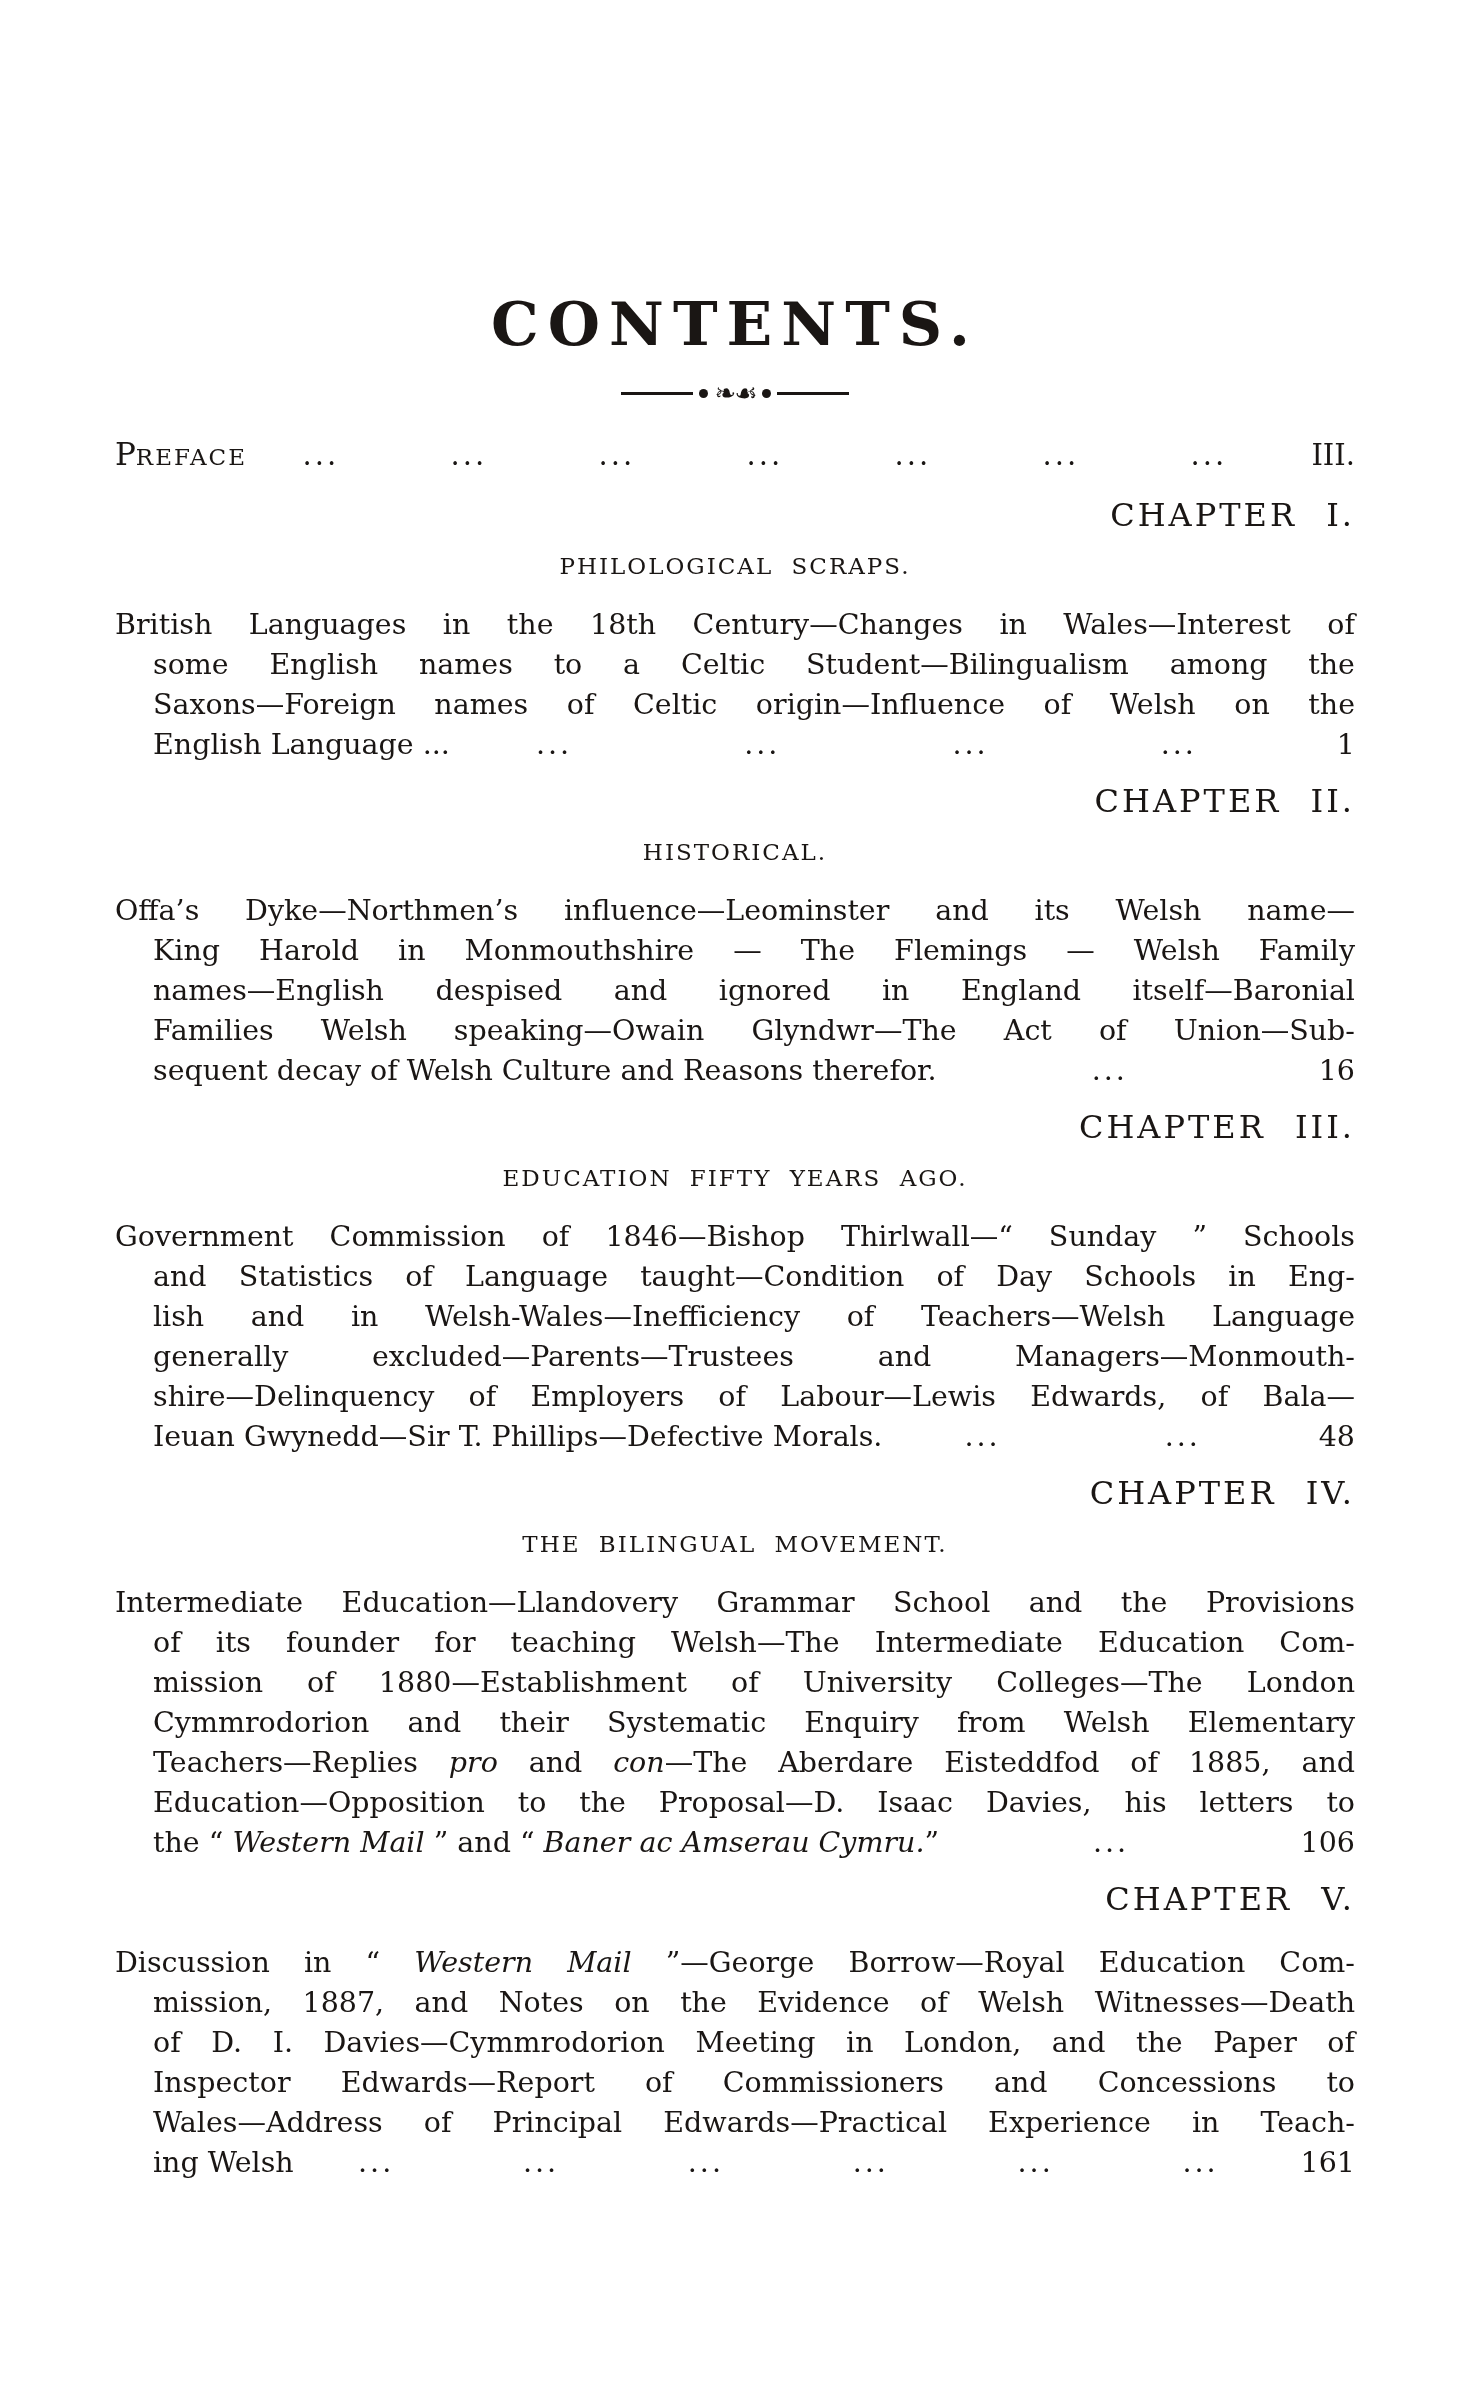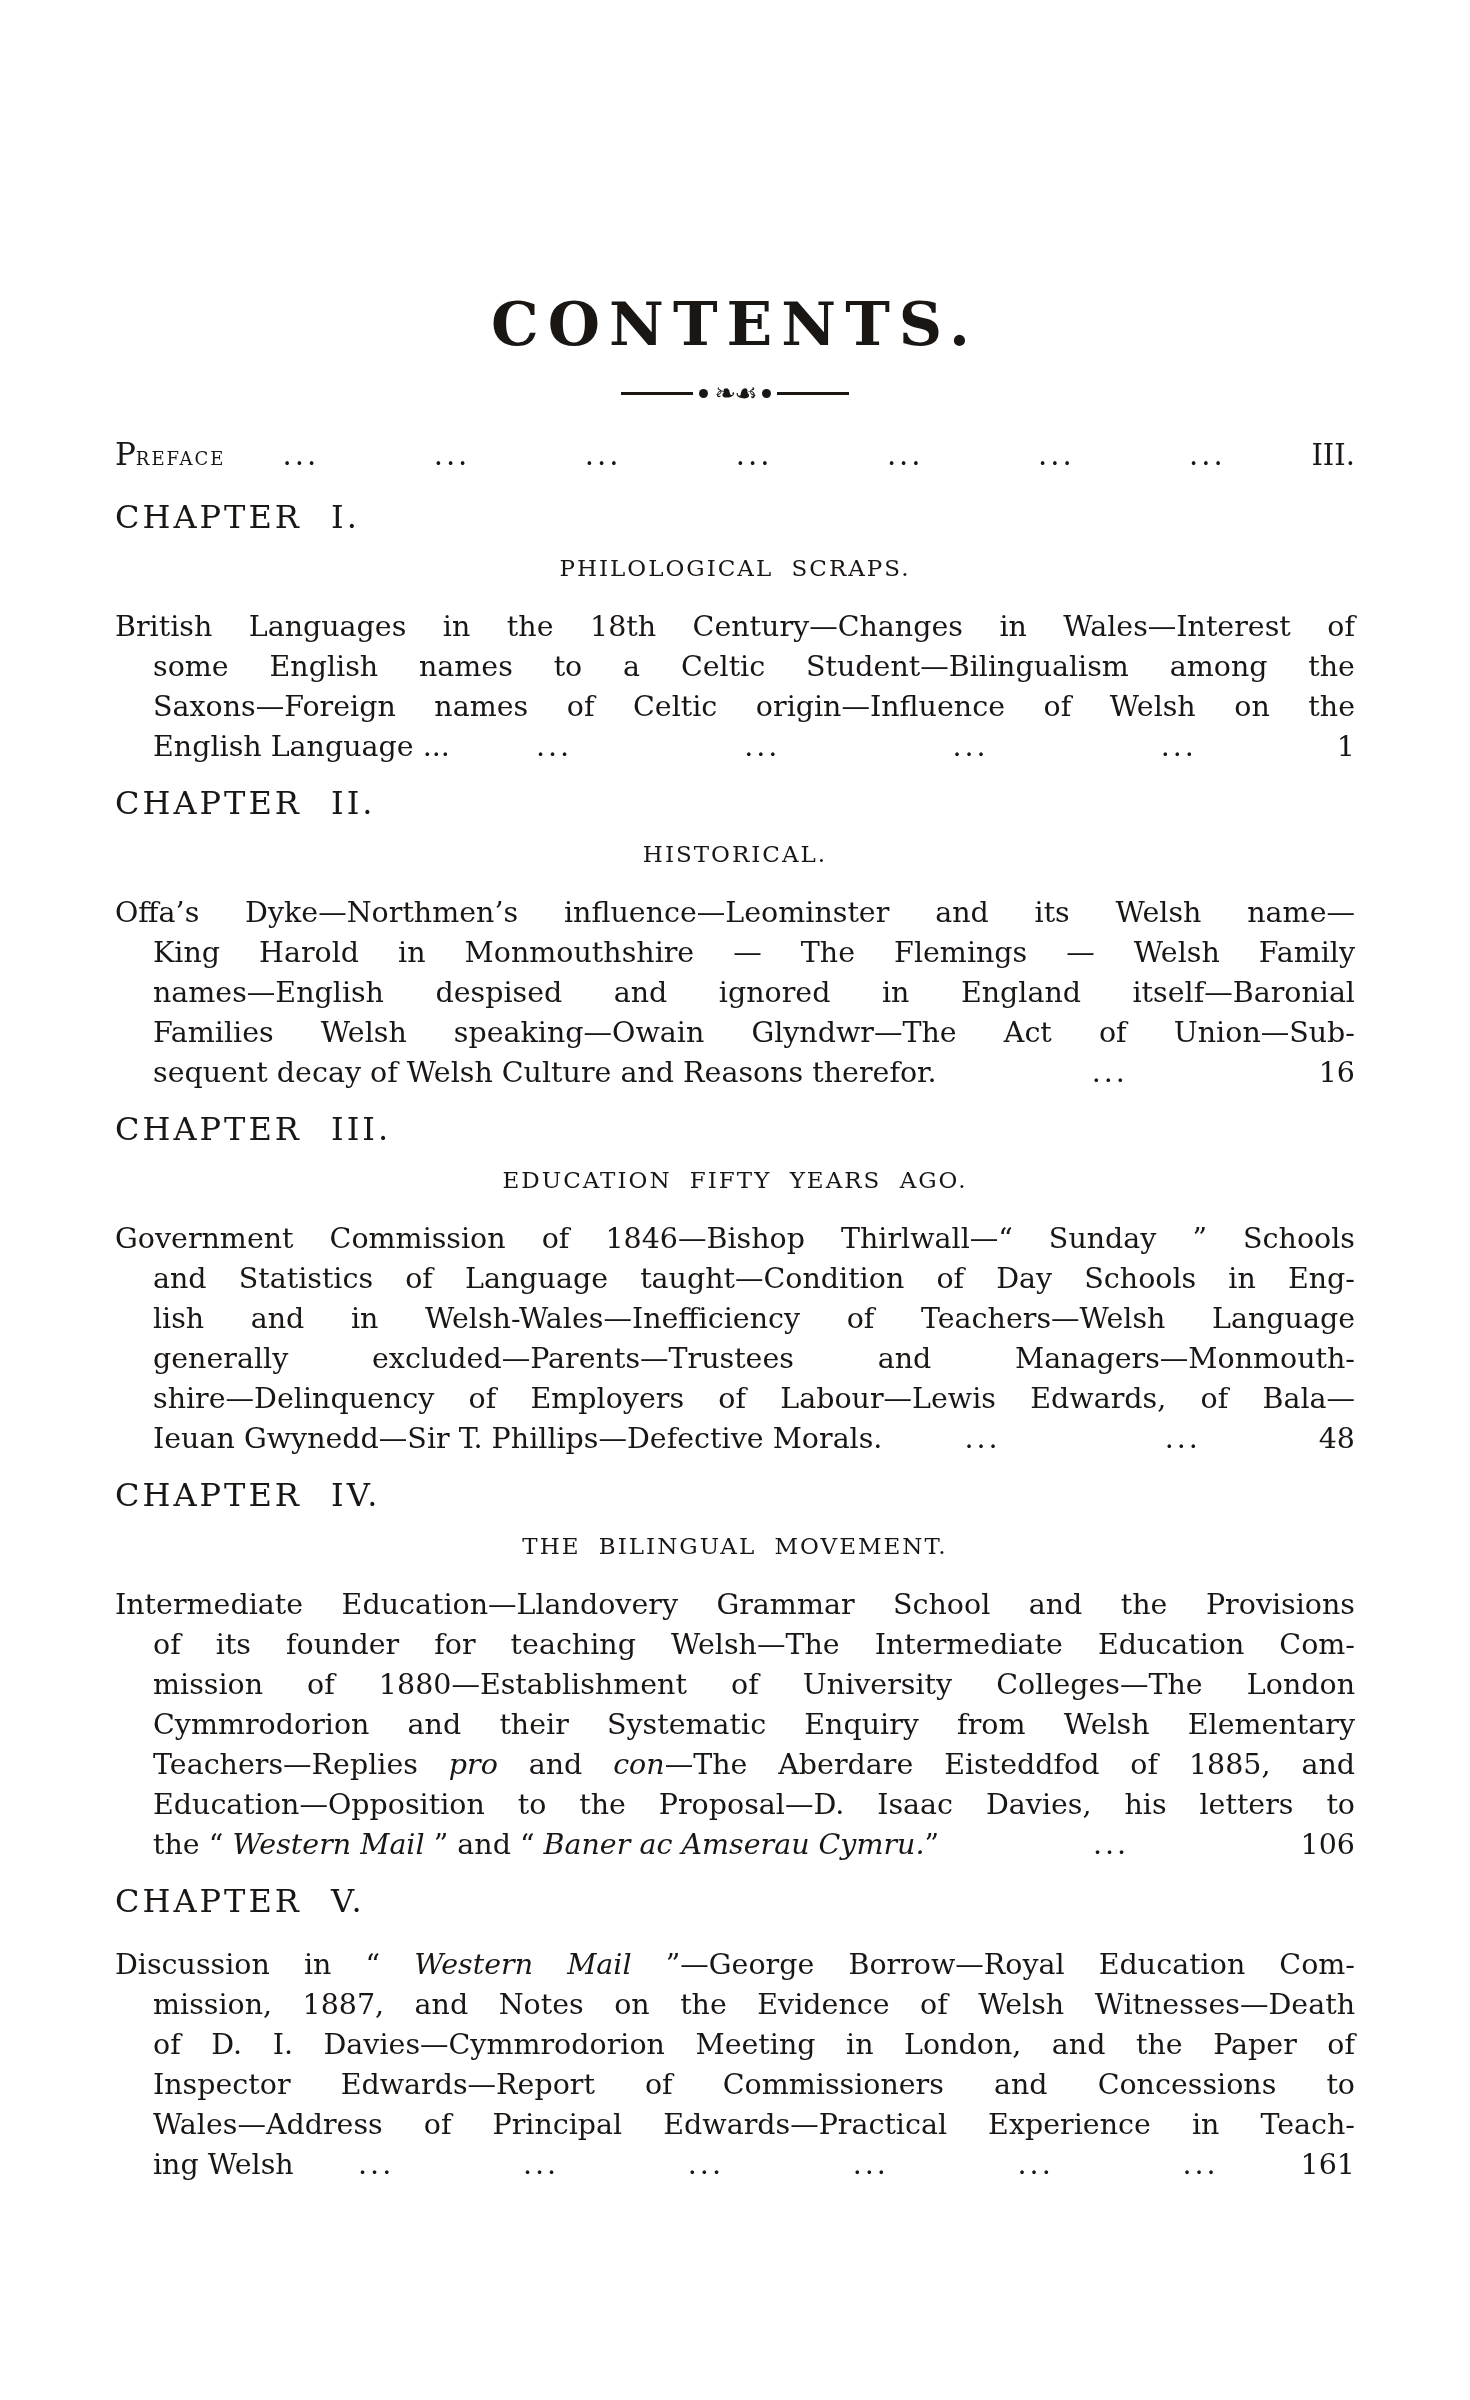--- a/index.html
+++ b/index.html
@@ -29,28 +29,28 @@
   .orn-line { width:72px; height:3px; background:#1a1614; }
   .orn-dot  { width:9px; height:9px; border-radius:50%; background:#1a1614; margin:0 6px; }
   .orn-leaf { font-size:26px; line-height:26px; letter-spacing:-2px; }
 
   .preface-row {
     display:flex; align-items:baseline;
     margin-top:24px;
     font-size:29px; line-height:44px;
   }
   .sc-cap  { font-size:31px; }
-  .sc-rest { font-size:18px; letter-spacing:2px; }
+  .sc-rest { font-size:23px; letter-spacing:2px; }
 
   .leader-dots { flex:1; display:flex; justify-content:space-around; align-items:baseline; }
   .dotgroup { letter-spacing:3px; }
   .page-num { min-width:72px; text-align:right; }
 
   .ch-head {
-    text-align:left;
+    text-align:right;
     margin-top:16px;
     font-size:32px; line-height:40px;
     letter-spacing:3px; word-spacing:16px;
   }
   .ch-sub {
     text-align:center;
     margin-top:16px;
     font-size:23px; line-height:30px;
     letter-spacing:2px; word-spacing:9px;
   }

